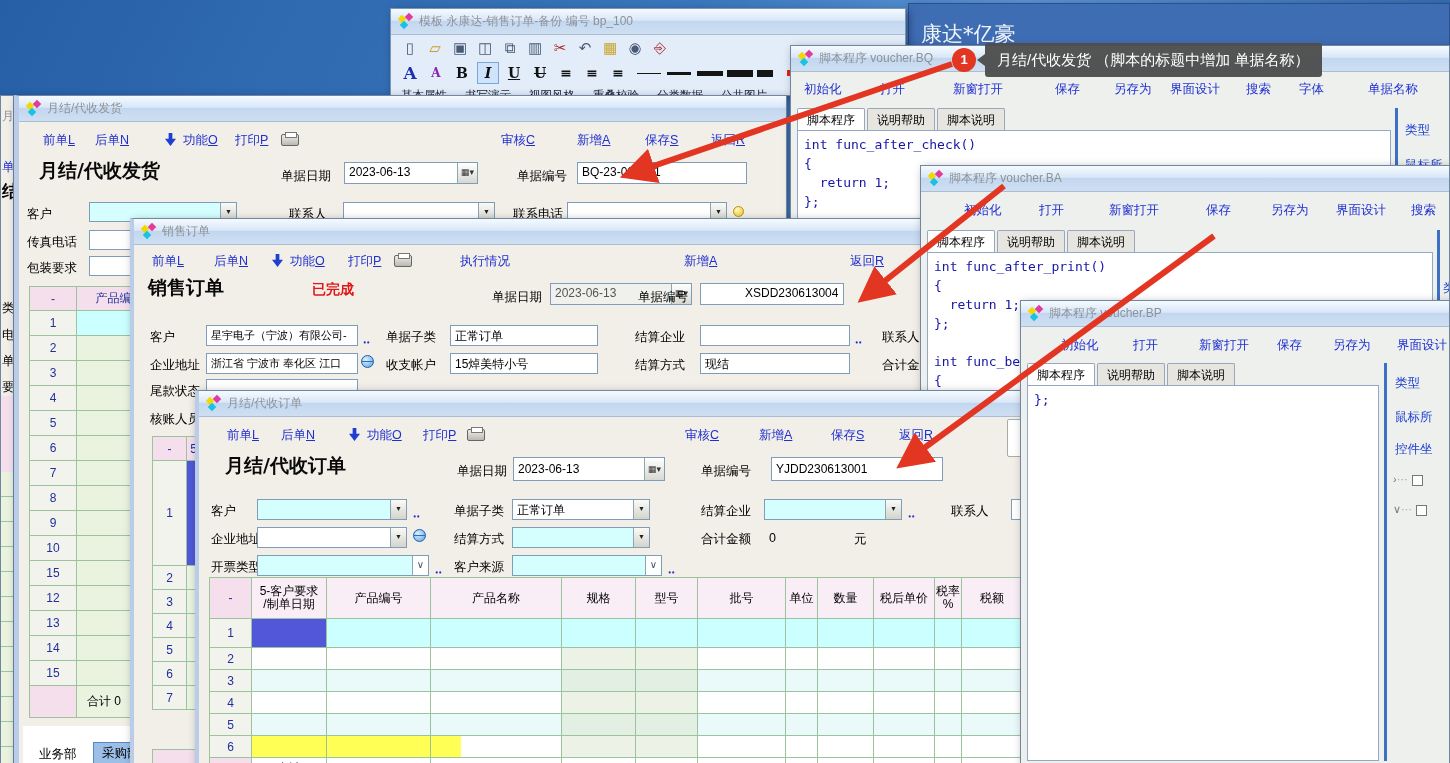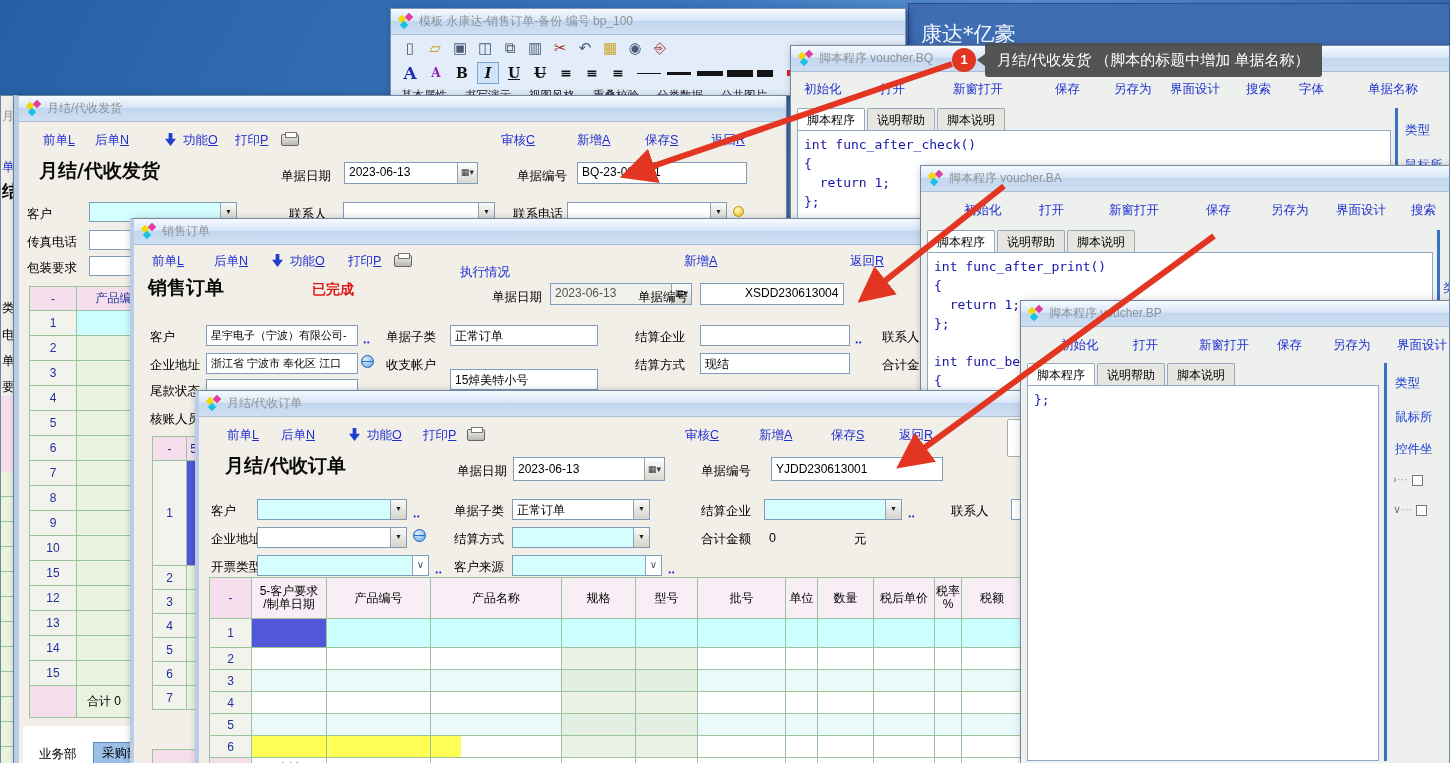--- a/index.html
+++ b/index.html
@@ -366,21 +366,21 @@
         </span>
       <span>销售订单</span>
     </div>
     <div class="menubar" style="top:34px;">
         <span class="menulink" style="left: 18px;">前单<u>L</u></span>
         <span class="menulink" style="left: 80px;">后单<u>N</u></span>
         <span class="down-arrow" style="left: 138px;"></span>
         <span class="menulink" style="left: 156px;">功能<u>O</u></span>
         <span class="menulink" style="left: 214px;">打印<u>P</u></span>
         <span class="printer" style="left: 260px;"></span>
-        <span class="menulink" style="left: 326px; margin-top: 11px;">执行情况</span>
+        <span class="menulink" style="left: 326px;">执行情况</span>
         <span class="menulink" style="left: 550px;">新增<u>A</u></span>
         <span class="menulink" style="left: 716px;">返回<u>R</u></span>
       </div>
     <span class="doc-head" style="left:14px; top:56px;">销售订单</span>
     <span class="status-red" style="left:178px; top:62px;">已完成</span>
     <span class="lbl" style="left:358px; top:70px;">单据日期</span>
     <div class="inp dis" style="left:416px; top:64px; width:142px; height:22px;">
       <span>2023-06-13</span><span class="calbtn">▦▾</span>
     </div>
     <span class="lbl" style="left:504px; top:70px;">单据编号</span>
@@ -396,21 +396,21 @@
       <span>正常订单</span></div>
     <span class="lbl" style="left:501px; top:110px;">结算企业</span>
     <div class="inp" style="left:566px; top:106px; width:150px; height:21px;"></div>
     <span class="dots" style="left:721px; top:110px;">‥</span>
     <span class="lbl" style="left:748px; top:110px;">联系人</span>
     <span class="lbl" style="left:16px; top:138px;">企业地址</span>
     <div class="inp" style="left:72px; top:134px; width:152px; height:21px; font-size:11px;">
       <span>浙江省 宁波市 奉化区 江口</span></div>
     <span class="globe" style="left:227px; top:136px;"></span>
     <span class="lbl" style="left:252px; top:138px;">收支帐户</span>
-    <div class="inp" style="left:316px; top:134px; width:148px; height:21px;margin-top:16px;">
+    <div class="inp" style="left:316px; top:134px; width:148px; height:21px;">
       <span>15焯美特小号</span></div>
     <span class="lbl" style="left:501px; top:138px;">结算方式</span>
     <div class="inp" style="left:566px; top:134px; width:150px; height:21px;">
       <span>现结</span></div>
     <span class="lbl" style="left:748px; top:138px;">合计金额</span>
     <span class="lbl" style="left:16px; top:164px;">尾款状态</span>
     <div class="inp" style="left:72px; top:160px; width:152px; height:21px;"></div>
     <span class="lbl" style="left:16px; top:192px;">核账人员</span>
     <div class="grid" id="sales-grid" style="left:18px; top:217px;">
         <div class="grow" style="top: 0px; height: 25px;">

